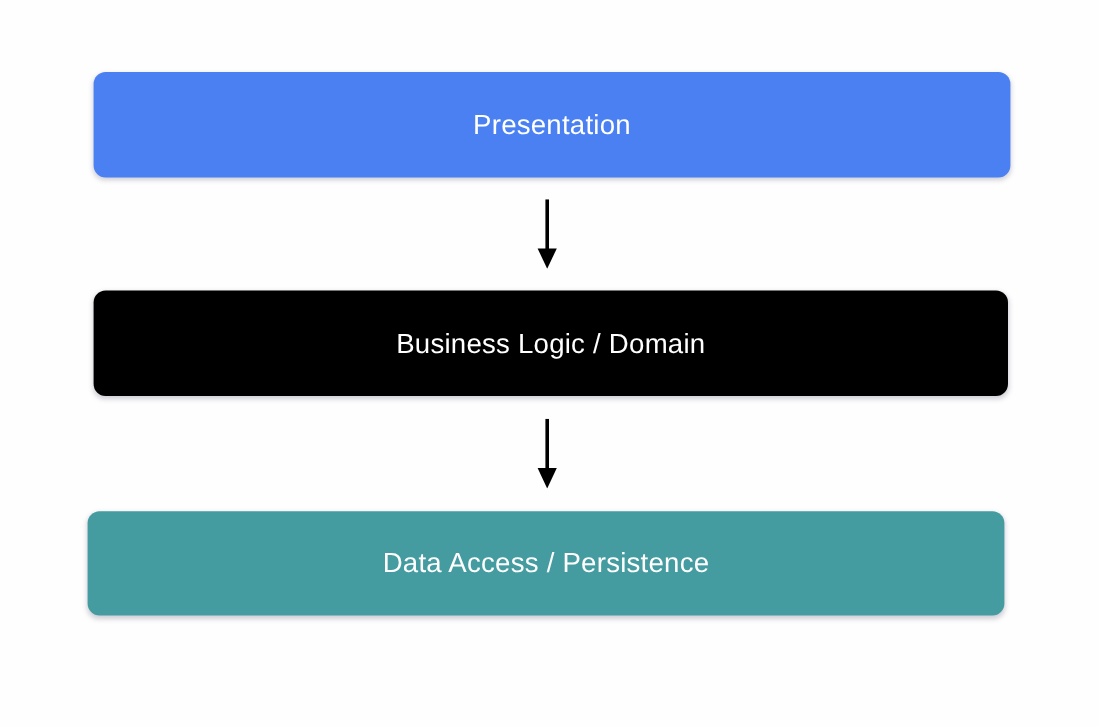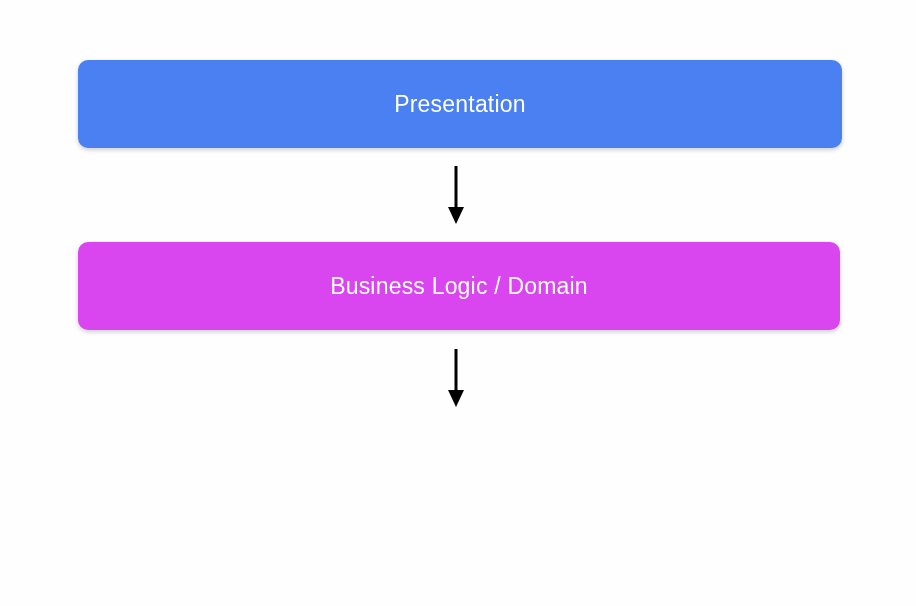--- a/index.html
+++ b/index.html
@@ -54,25 +54,28 @@
     <span class="layer-label">Presentation</span>
   </div>
 
   <div class="arrow arrow-1" style="color: rgb(0, 0, 0);">
     <svg viewBox="0 0 20 58" xmlns="http://www.w3.org/2000/svg">
       <line x1="10" y1="0" x2="10" y2="43" stroke="currentColor" stroke-width="3"></line>
       <polygon points="2,41 18,41 10,58" fill="currentColor"></polygon>
     </svg>
   </div>
 
-  <div class="layer-box box-business" style="background-color: #d946ef;">
+  <div class="layer-box box-business" style="background-color: #000000;">
     <span class="layer-label">Business Logic / Domain</span>
   </div>
 
   <div class="arrow arrow-2" style="color: rgb(0, 0, 0);">
     <svg viewBox="0 0 20 58" xmlns="http://www.w3.org/2000/svg">
       <line x1="10" y1="0" x2="10" y2="43" stroke="currentColor" stroke-width="3"></line>
       <polygon points="2,41 18,41 10,58" fill="currentColor"></polygon>
     </svg>
   </div>
 
+  <div class="layer-box box-data" style="background-color: rgb(68, 156, 160);">
+    <span class="layer-label">Data Access / Persistence</span>
+  </div>
 
 </div>
 
 </body></html>

